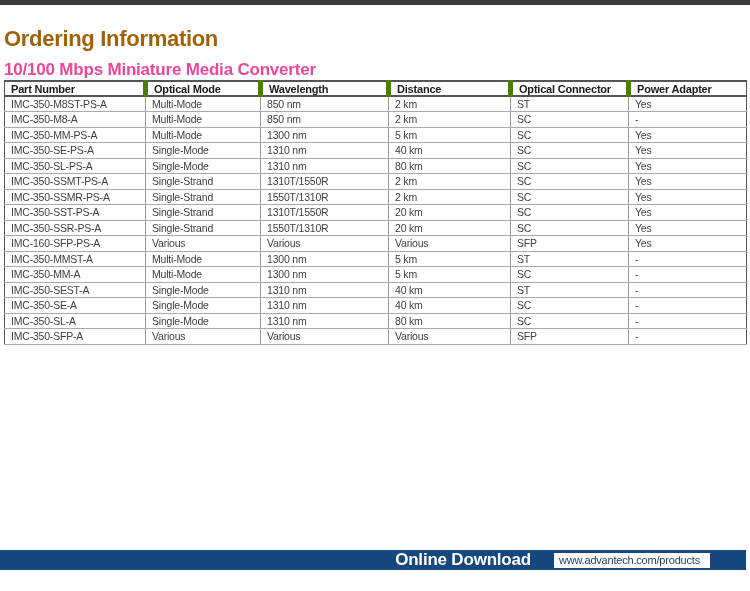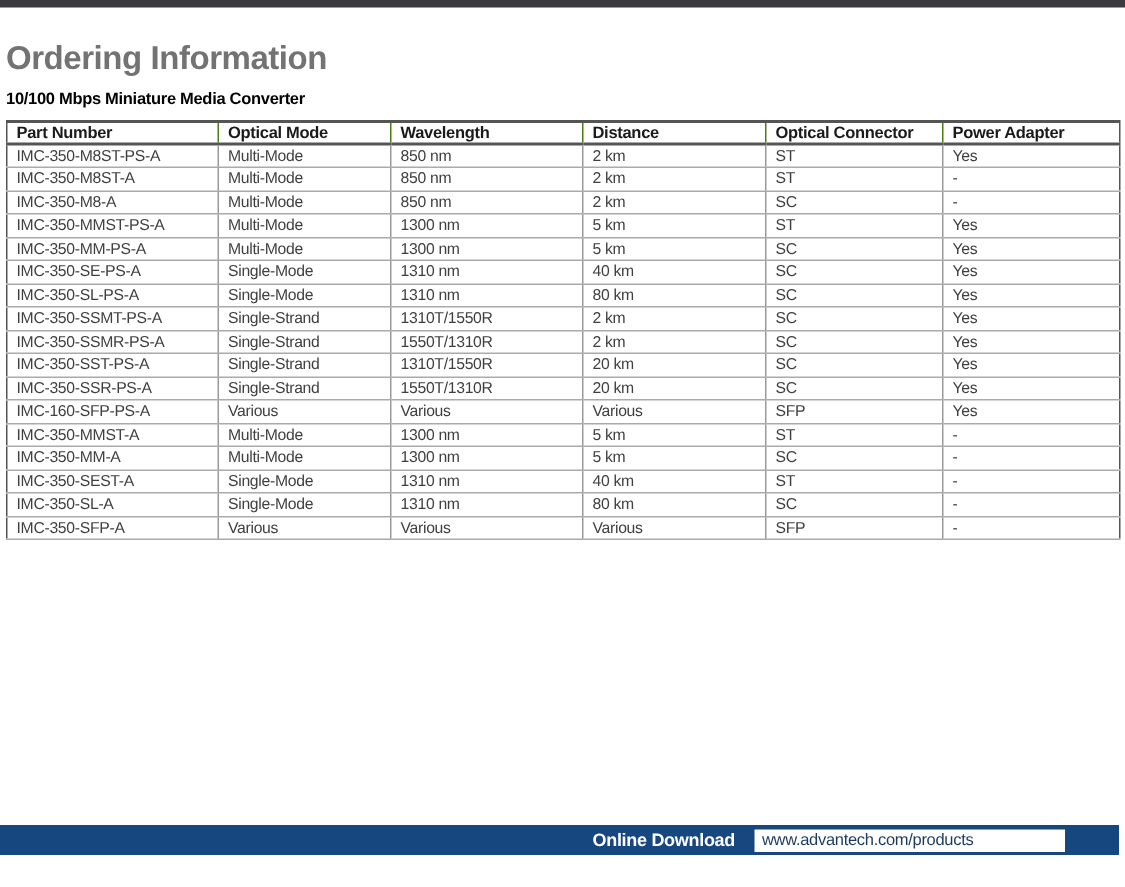--- a/index.html
+++ b/index.html
@@ -15,49 +15,49 @@
     top: 0; left: 0;
     width: 750px; height: 5px;
     background: #3b3b3d;
   }
   .page-title {
     position: absolute;
     left: 4px; top: 26px;
     font-size: 22px;
     font-weight: bold;
     letter-spacing: -0.3px;
-    color: #737373;
+    color: #a16207;
   }
   .page-subtitle {
     position: absolute;
     left: 4px; top: 60px;
-    font-size: 11px;
-    font-weight: bold;
-    letter-spacing: -0.2px;
-    color: #000000;
+    font-size: 17px;
+    font-weight: bold;
+    letter-spacing: -0.2px;
+    color: #ec4899;
   }
   table.ordering {
     position: absolute;
     left: 4px; top: 80px;
     width: 742px;
     border-collapse: collapse;
     table-layout: fixed;
     border: 1px solid #555555;
     border-top: 2px solid #555555;
   }
   table.ordering th {
     height: 15px;
     font-size: 11px;
     font-weight: bold;
     letter-spacing: -0.2px;
     color: #1a1a1a;
     text-align: left;
     padding: 0 0 0 6px;
     border-bottom: 2px solid #555555;
-    border-right: 1px solid #4d7c0f;
+    border-right: 5px solid #4d7c0f;
     white-space: nowrap;
     overflow: hidden;
   }
   table.ordering td {
     height: 15.5px;
     font-size: 10.5px;
     letter-spacing: -0.2px;
     color: #3f3f3f;
     padding: 0 0 0 6px;
     border-bottom: 1px solid #aaaaaa;
@@ -72,28 +72,28 @@
     top: 550px; left: 0;
     width: 746px; height: 20px;
     background: #17477f;
     display: flex;
     align-items: center;
     justify-content: flex-end;
     padding-right: 36px;
   }
   .footer-label {
     color: #ffffff;
-    font-size: 12px;
-    font-weight: bold;
-    letter-spacing: -0.2px;
-    margin-right: 13px;
+    font-size: 17px;
+    font-weight: bold;
+    letter-spacing: -0.2px;
+    margin-right: 23px;
     white-space: nowrap;
   }
   .footer-url-box {
-    width: 207px; height: 15px;
+    width: 156px; height: 15px;
     background: #ffffff;
     display: flex;
     align-items: center;
     padding-left: 5px;
   }
   .footer-url-box span {
     color: #1c3a5e;
     font-size: 11px;
     letter-spacing: -0.2px;
     white-space: nowrap;
@@ -129,129 +129,121 @@
   <tbody>
       <tr>
         <td>IMC-350-M8ST-PS-A</td>
         <td>Multi-Mode</td>
         <td>850 nm</td>
         <td>2 km</td>
         <td>ST</td>
         <td>Yes</td>
       </tr>
       <tr>
-        <td>IMC-350-M8ST-A</td>
+        <td>IMC-350-M8-A</td>
         <td>Multi-Mode</td>
         <td>850 nm</td>
         <td>2 km</td>
-        <td>ST</td>
-        <td>-</td>
-      </tr>
-      <tr>
-        <td>IMC-350-M8-A</td>
-        <td>Multi-Mode</td>
-        <td>850 nm</td>
-        <td>2 km</td>
-        <td>SC</td>
-        <td>-</td>
-      </tr>
-      <tr>
-        <td>IMC-350-MMST-PS-A</td>
+        <td>SC</td>
+        <td>-</td>
+      </tr>
+      <tr>
+        <td>IMC-350-MM-PS-A</td>
+        <td>Multi-Mode</td>
+        <td>1300 nm</td>
+        <td>5 km</td>
+        <td>SC</td>
+        <td>Yes</td>
+      </tr>
+      <tr>
+        <td>IMC-350-SE-PS-A</td>
+        <td>Single-Mode</td>
+        <td>1310 nm</td>
+        <td>40 km</td>
+        <td>SC</td>
+        <td>Yes</td>
+      </tr>
+      <tr>
+        <td>IMC-350-SL-PS-A</td>
+        <td>Single-Mode</td>
+        <td>1310 nm</td>
+        <td>80 km</td>
+        <td>SC</td>
+        <td>Yes</td>
+      </tr>
+      <tr>
+        <td>IMC-350-SSMT-PS-A</td>
+        <td>Single-Strand</td>
+        <td>1310T/1550R</td>
+        <td>2 km</td>
+        <td>SC</td>
+        <td>Yes</td>
+      </tr>
+      <tr>
+        <td>IMC-350-SSMR-PS-A</td>
+        <td>Single-Strand</td>
+        <td>1550T/1310R</td>
+        <td>2 km</td>
+        <td>SC</td>
+        <td>Yes</td>
+      </tr>
+      <tr>
+        <td>IMC-350-SST-PS-A</td>
+        <td>Single-Strand</td>
+        <td>1310T/1550R</td>
+        <td>20 km</td>
+        <td>SC</td>
+        <td>Yes</td>
+      </tr>
+      <tr>
+        <td>IMC-350-SSR-PS-A</td>
+        <td>Single-Strand</td>
+        <td>1550T/1310R</td>
+        <td>20 km</td>
+        <td>SC</td>
+        <td>Yes</td>
+      </tr>
+      <tr>
+        <td>IMC-160-SFP-PS-A</td>
+        <td>Various</td>
+        <td>Various</td>
+        <td>Various</td>
+        <td>SFP</td>
+        <td>Yes</td>
+      </tr>
+      <tr>
+        <td>IMC-350-MMST-A</td>
         <td>Multi-Mode</td>
         <td>1300 nm</td>
         <td>5 km</td>
         <td>ST</td>
-        <td>Yes</td>
-      </tr>
-      <tr>
-        <td>IMC-350-MM-PS-A</td>
+        <td>-</td>
+      </tr>
+      <tr>
+        <td>IMC-350-MM-A</td>
         <td>Multi-Mode</td>
         <td>1300 nm</td>
         <td>5 km</td>
         <td>SC</td>
-        <td>Yes</td>
-      </tr>
-      <tr>
-        <td>IMC-350-SE-PS-A</td>
-        <td>Single-Mode</td>
-        <td>1310 nm</td>
-        <td>40 km</td>
-        <td>SC</td>
-        <td>Yes</td>
-      </tr>
-      <tr>
-        <td>IMC-350-SL-PS-A</td>
-        <td>Single-Mode</td>
-        <td>1310 nm</td>
-        <td>80 km</td>
-        <td>SC</td>
-        <td>Yes</td>
-      </tr>
-      <tr>
-        <td>IMC-350-SSMT-PS-A</td>
-        <td>Single-Strand</td>
-        <td>1310T/1550R</td>
-        <td>2 km</td>
-        <td>SC</td>
-        <td>Yes</td>
-      </tr>
-      <tr>
-        <td>IMC-350-SSMR-PS-A</td>
-        <td>Single-Strand</td>
-        <td>1550T/1310R</td>
-        <td>2 km</td>
-        <td>SC</td>
-        <td>Yes</td>
-      </tr>
-      <tr>
-        <td>IMC-350-SST-PS-A</td>
-        <td>Single-Strand</td>
-        <td>1310T/1550R</td>
-        <td>20 km</td>
-        <td>SC</td>
-        <td>Yes</td>
-      </tr>
-      <tr>
-        <td>IMC-350-SSR-PS-A</td>
-        <td>Single-Strand</td>
-        <td>1550T/1310R</td>
-        <td>20 km</td>
-        <td>SC</td>
-        <td>Yes</td>
-      </tr>
-      <tr>
-        <td>IMC-160-SFP-PS-A</td>
-        <td>Various</td>
-        <td>Various</td>
-        <td>Various</td>
-        <td>SFP</td>
-        <td>Yes</td>
-      </tr>
-      <tr>
-        <td>IMC-350-MMST-A</td>
-        <td>Multi-Mode</td>
-        <td>1300 nm</td>
-        <td>5 km</td>
-        <td>ST</td>
-        <td>-</td>
-      </tr>
-      <tr>
-        <td>IMC-350-MM-A</td>
-        <td>Multi-Mode</td>
-        <td>1300 nm</td>
-        <td>5 km</td>
-        <td>SC</td>
         <td>-</td>
       </tr>
       <tr>
         <td>IMC-350-SEST-A</td>
         <td>Single-Mode</td>
         <td>1310 nm</td>
         <td>40 km</td>
         <td>ST</td>
+        <td>-</td>
+      </tr>
+      <tr>
+        <td>IMC-350-SE-A</td>
+        <td>Single-Mode</td>
+        <td>1310 nm</td>
+        <td>40 km</td>
+        <td>SC</td>
         <td>-</td>
       </tr>
       <tr>
         <td>IMC-350-SL-A</td>
         <td>Single-Mode</td>
         <td>1310 nm</td>
         <td>80 km</td>
         <td>SC</td>
         <td>-</td>
       </tr>

